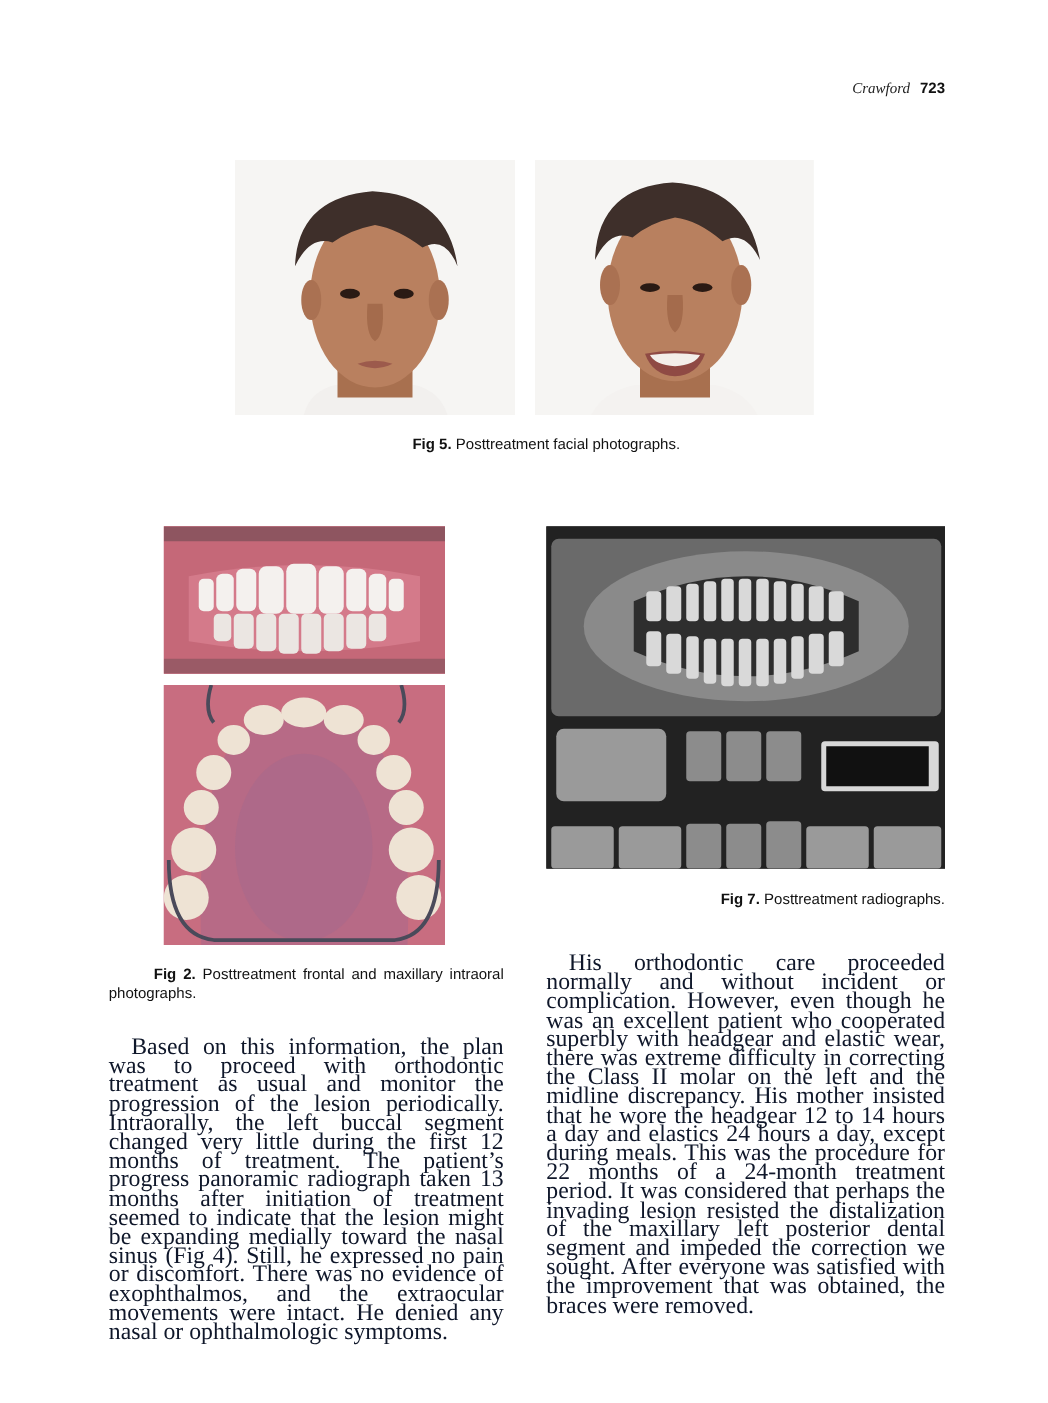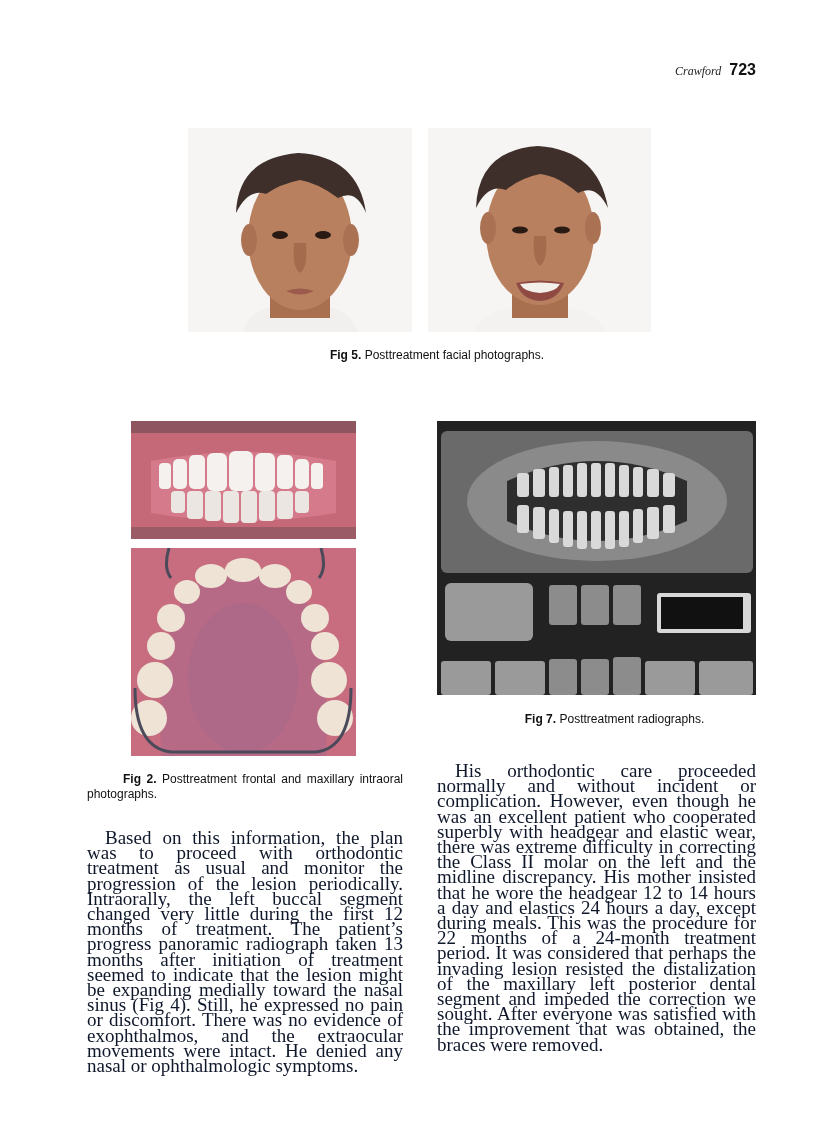--- a/index.html
+++ b/index.html
@@ -4,21 +4,21 @@
 <style>
   html, body { margin: 0; padding: 0; background: #ffffff; }
   body { width: 838px; height: 1122px; position: relative; overflow: hidden; color: #111; }
   .abs { position: absolute; }
   .serif { font-family: "Liberation Serif", "DejaVu Serif", serif; }
   .sans { font-family: "Liberation Sans", "DejaVu Sans", sans-serif; }
 
   .running-head { left: 87px; top: 64px; font-size: 11px; font-style: italic; line-height: 14px; color: #222; }
   .running-right { right: 82px; top: 63px; font-size: 12px; line-height: 14px; }
   .running-right .author { font-style: italic; font-family: "Liberation Serif", serif; color: #222; margin-right: 8px; }
-  .running-right .pageno { font-weight: bold; font-family: "Liberation Sans", sans-serif; font-size: 16px; }
+  .running-right .pageno { font-weight: bold; font-family: "Liberation Sans", sans-serif; font-size: 12px; }
 
   .photo { position: absolute; overflow: hidden; }
   .face-bg { background: #f7f6f4; }
 
   .caption { font-size: 12px; line-height: 15px; color: #111; }
   .caption b { font-weight: bold; padding-left: 36px; }
 
   .col-text { font-size: 19px; line-height: 15.2px; text-align: justify; color: #0f172a; }
   .col-text p { margin: 0; text-indent: 18px; }
 </style>
@@ -164,21 +164,21 @@
     <rect x="224" y="176" width="82" height="32" fill="#111"></rect>
     <rect x="112" y="238" width="28" height="36" rx="3" fill="#8c8c8c"></rect>
     <rect x="144" y="238" width="28" height="36" rx="3" fill="#8c8c8c"></rect>
     <rect x="176" y="236" width="28" height="38" rx="3" fill="#8c8c8c"></rect>
     <rect x="4" y="240" width="50" height="34" rx="3" fill="#9a9a9a"></rect>
     <rect x="58" y="240" width="50" height="34" rx="3" fill="#9a9a9a"></rect>
     <rect x="208" y="240" width="50" height="34" rx="3" fill="#9a9a9a"></rect>
     <rect x="262" y="240" width="54" height="34" rx="3" fill="#9a9a9a"></rect>
   </svg>
 </div>
-<div class="abs caption sans" style="left:437px; width:319px; top:712px; text-align:center;">
+<div class="abs caption sans" style="left:437px; width:319px; top:712px; text-align:right;">
   <b>Fig 7.</b>
   <span>Posttreatment radiographs.</span>
 </div>
 
 <div class="abs col-text serif" style="left:87px; top:830px; width:316px;">
   <p>Based on this information, the plan was to proceed with orthodontic treatment as usual and monitor the progression of the lesion periodically. Intraorally, the left buccal segment changed very little during the first 12 months of treatment. The patient’s progress panoramic radiograph taken 13 months after initiation of treatment seemed to indicate that the lesion might be expanding medially toward the nasal sinus (Fig 4). Still, he expressed no pain or discomfort. There was no evidence of exophthalmos, and the extraocular movements were intact. He denied any nasal or ophthalmologic symptoms.</p>
 </div>
 <div class="abs col-text serif" style="left:437px; top:763px; width:319px;">
   <p>His orthodontic care proceeded normally and without incident or complication. However, even though he was an excellent patient who cooperated superbly with headgear and elastic wear, there was extreme difficulty in correcting the Class II molar on the left and the midline discrepancy. His mother insisted that he wore the headgear 12 to 14 hours a day and elastics 24 hours a day, except during meals. This was the procedure for 22 months of a 24-month treatment period. It was considered that perhaps the invading lesion resisted the distalization of the maxillary left posterior dental segment and impeded the correction we sought. After everyone was satisfied with the improvement that was obtained, the braces were removed.</p>
 </div>

